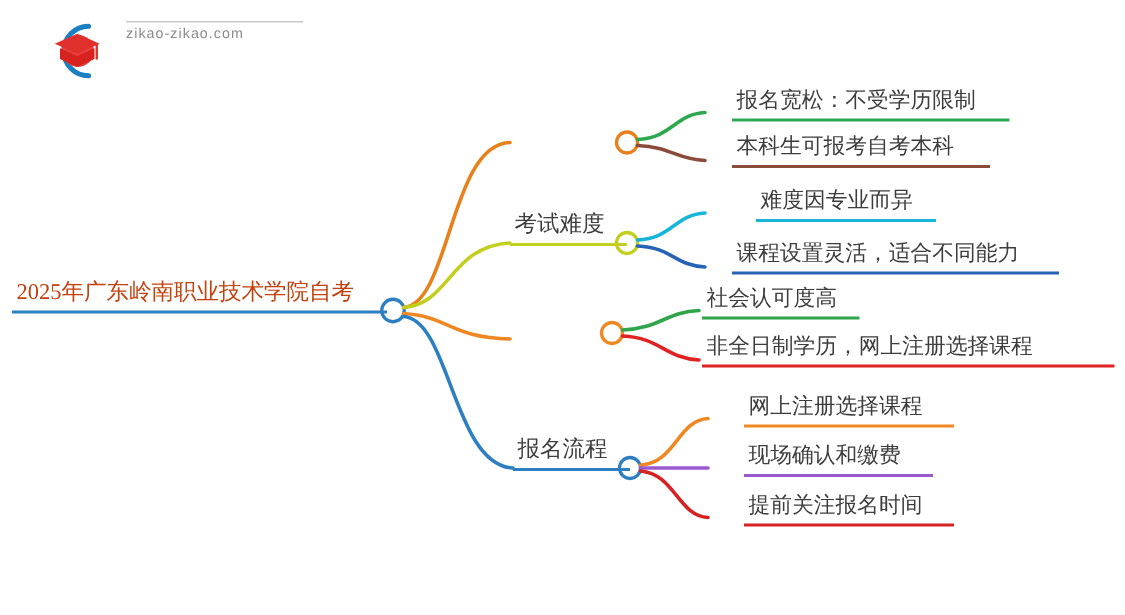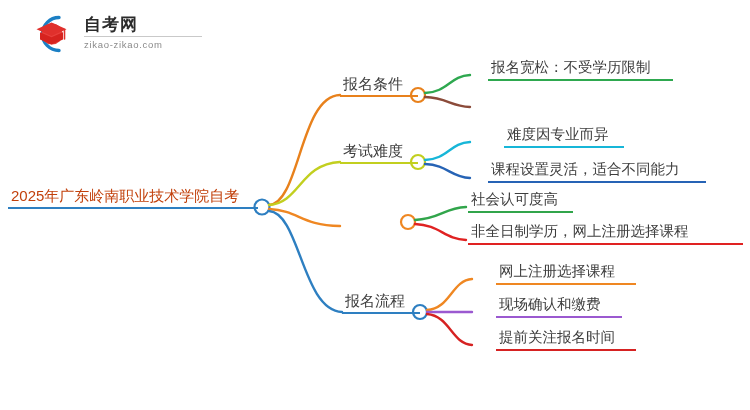--- a/index.html
+++ b/index.html
@@ -77,21 +77,21 @@
   .node {
     position: absolute;
     white-space: nowrap;
   }
   .node-label {
     font-size: 15px;
     color: #3a3a3a;
     line-height: 19px;
     display: block;
     padding: 0 3px 2px 3px;
-    font-family: Liberation Sans, sans-serif;
+    font-family: Liberation Serif, serif;
   }
   .node-underline {
     display: block;
     height: 2px;
     width: 100%;
   }
   .root .node-label {
     font-size: 15px;
     color: #c2410c;
   }
@@ -111,21 +111,20 @@
   <div id="logo-mark">
     <svg width="48" height="46" viewBox="0 0 48 46" xmlns="http://www.w3.org/2000/svg">
       <path d="M31 6.5 A16.5 16.5 0 1 0 31 39.5" fill="none" stroke="#1b7fc4" stroke-width="3.4" stroke-linecap="round"></path>
       <circle cx="24" cy="23" r="10.6" fill="#e8403c"></circle>
       <path d="M23.5 11.5 L38.5 18.2 L23.5 24.9 L8.5 18.2 Z" fill="#e0302c"></path>
       <path d="M12 21.2 L12 28.4 L23.5 33.6 L35 28.4 L35 21.2 L23.5 26.3 Z" fill="#d6231f"></path>
       <path d="M36.5 18.6 L36.5 28.0" stroke="#e0302c" stroke-width="1.6" stroke-linecap="round"></path>
     </svg>
   </div>
   <div id="logo-text-wrap">
-    <div id="logo-title">自考网</div>
     <div id="logo-rule"></div>
     <div id="logo-sub">zikao-zikao.com</div>
   </div>
 </div>
 
 <div id="mindmap">
 
   <svg id="edges" width="750" height="410" viewBox="0 0 750 410" xmlns="http://www.w3.org/2000/svg">
     <g fill="none" stroke-width="2.4" stroke-linecap="round">
 
@@ -156,40 +155,40 @@
       <path d="M427,312 L472,312" stroke="#9b59d0"></path>
       <path d="M427,314 C450,316 452,344 472,345" stroke="#d62222"></path>
     </g>
   </svg>
 
   <div class="node root" style="left:8px; top:186px; width:250px;">
     <span class="node-label">2025年广东岭南职业技术学院自考</span>
     <span class="node-underline" style="background:#2e7fc1;"></span>
   </div>
 
-  <div class="node branch" style="left:340px; top:74px; width:78px;">
-    <span class="node-label">报名条件</span>
-    <span class="node-underline" style="background:#e8811c;"></span>
-  </div>
 
   <div class="node branch" style="left:340px; top:141px; width:78px;">
     <span class="node-label">考试难度</span>
     <span class="node-underline" style="background:#c2cf1f;"></span>
   </div>
 
 
   <div class="node branch" style="left:342px; top:291px; width:78px;">
     <span class="node-label">报名流程</span>
     <span class="node-underline" style="background:#2e7fc1;"></span>
   </div>
 
   <div class="node leaf" style="left:488px; top:58px; width:185px;">
     <span class="node-label">报名宽松：不受学历限制</span>
     <span class="node-underline" style="background:#2ea84f;"></span>
   </div>
+  <div class="node leaf" style="left:488px; top:89px; width:172px;">
+    <span class="node-label">本科生可报考自考本科</span>
+    <span class="node-underline" style="background:#8b4b3a;"></span>
+  </div>
 
   <div class="node leaf" style="left:488px; top:125px; width:120px;margin-left:16px;">
     <span class="node-label">难度因专业而异</span>
     <span class="node-underline" style="background:#17b6d8;"></span>
   </div>
   <div class="node leaf" style="left:488px; top:160px; width:218px;">
     <span class="node-label">课程设置灵活，适合不同能力</span>
     <span class="node-underline" style="background:#2663b5;"></span>
   </div>
 

